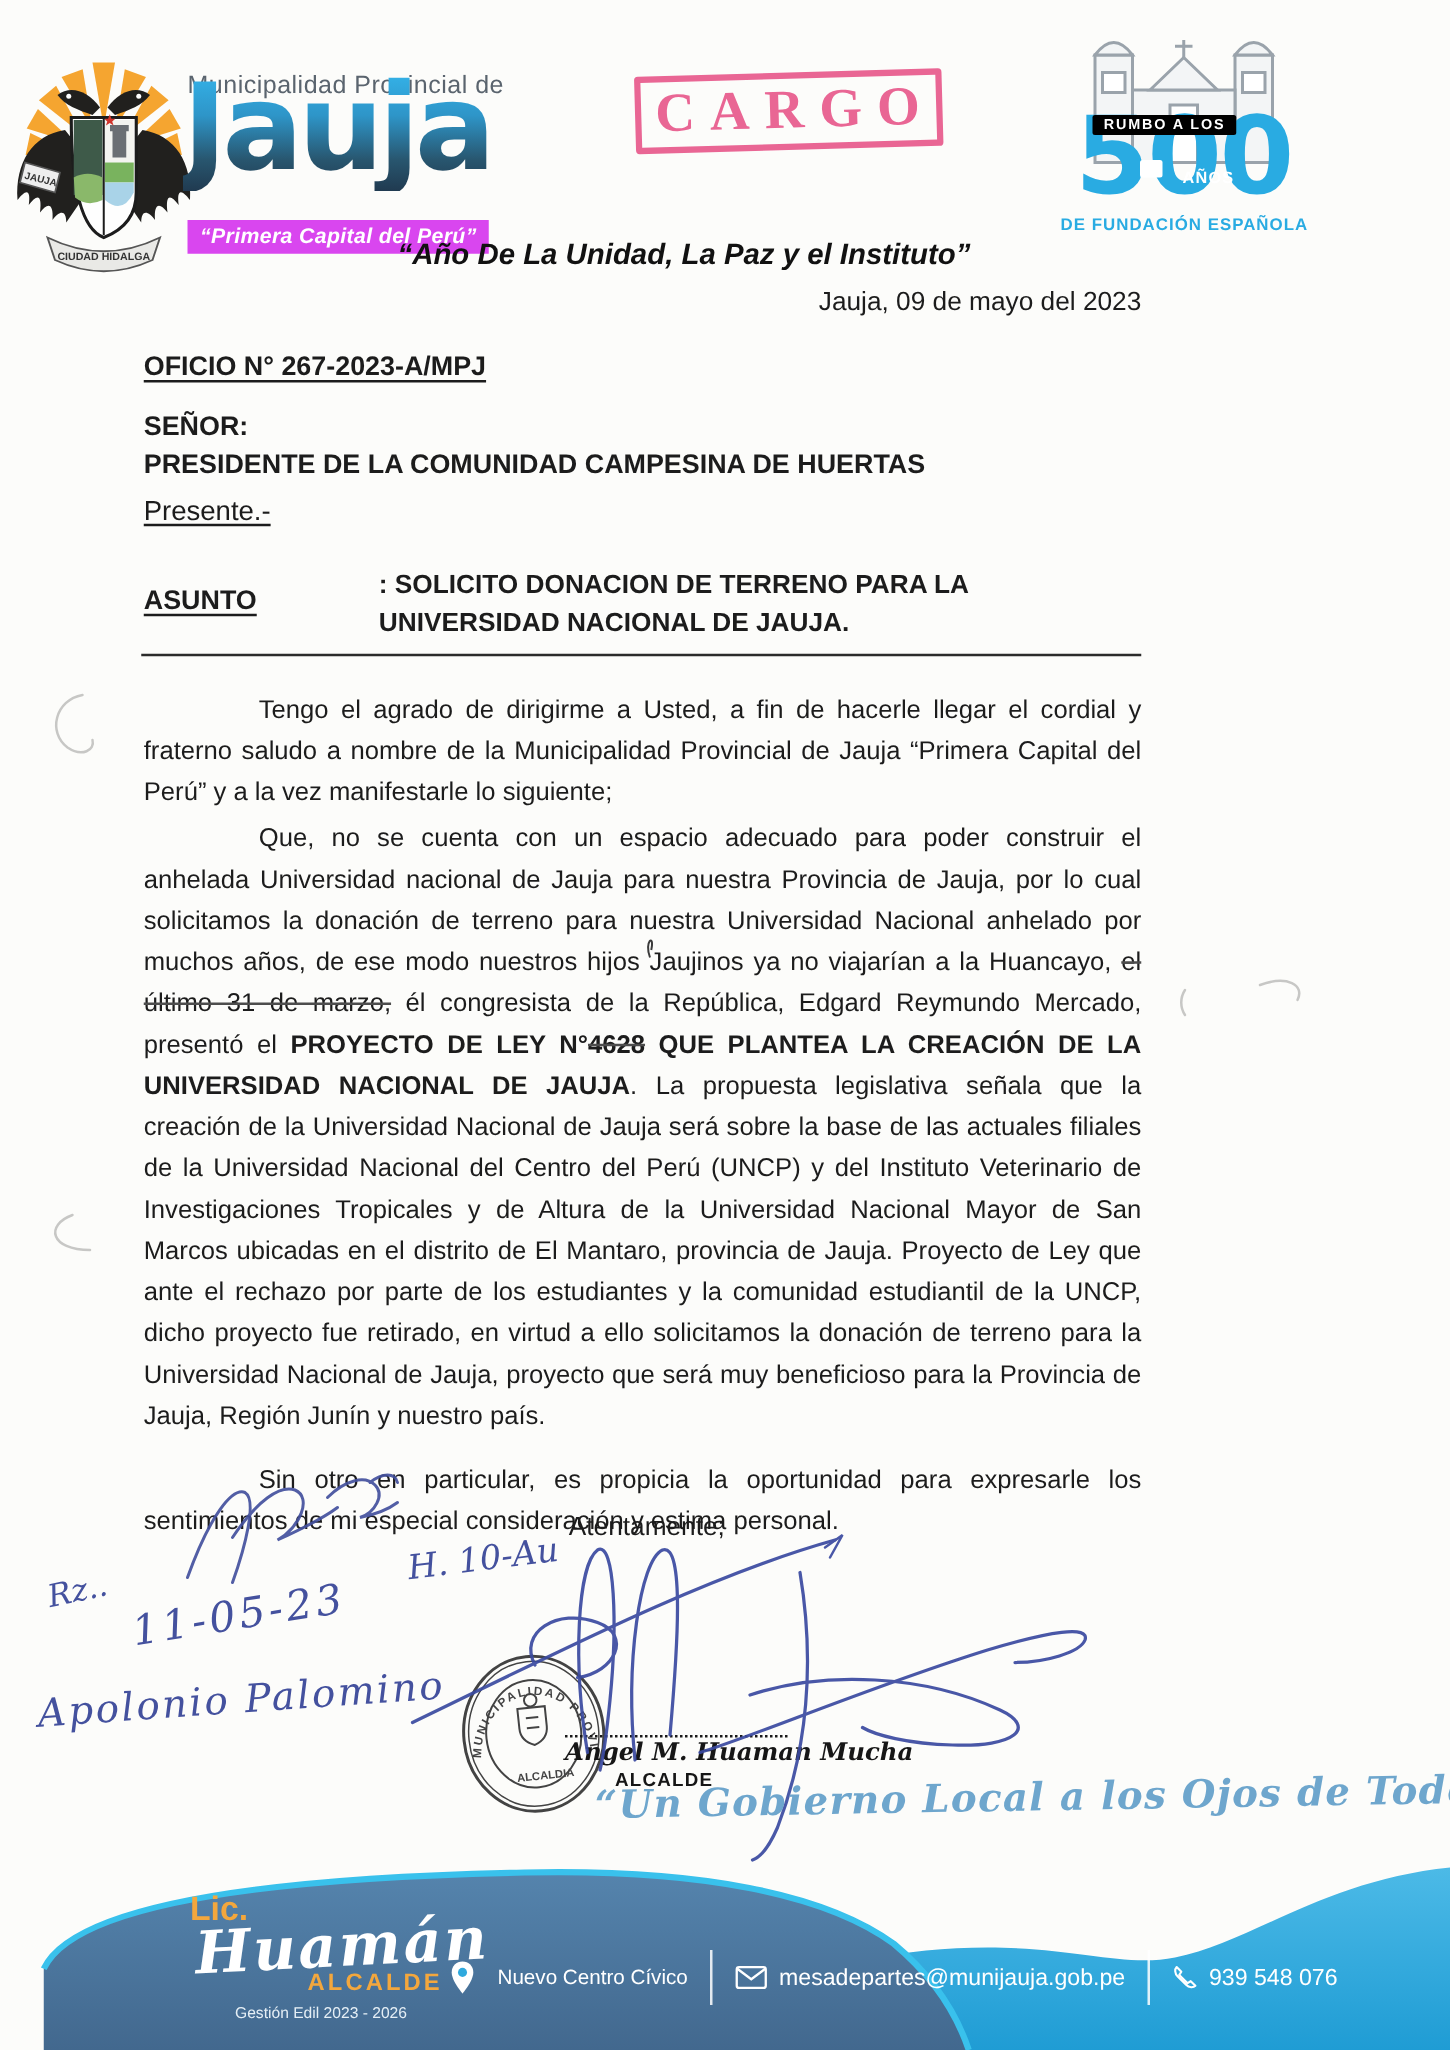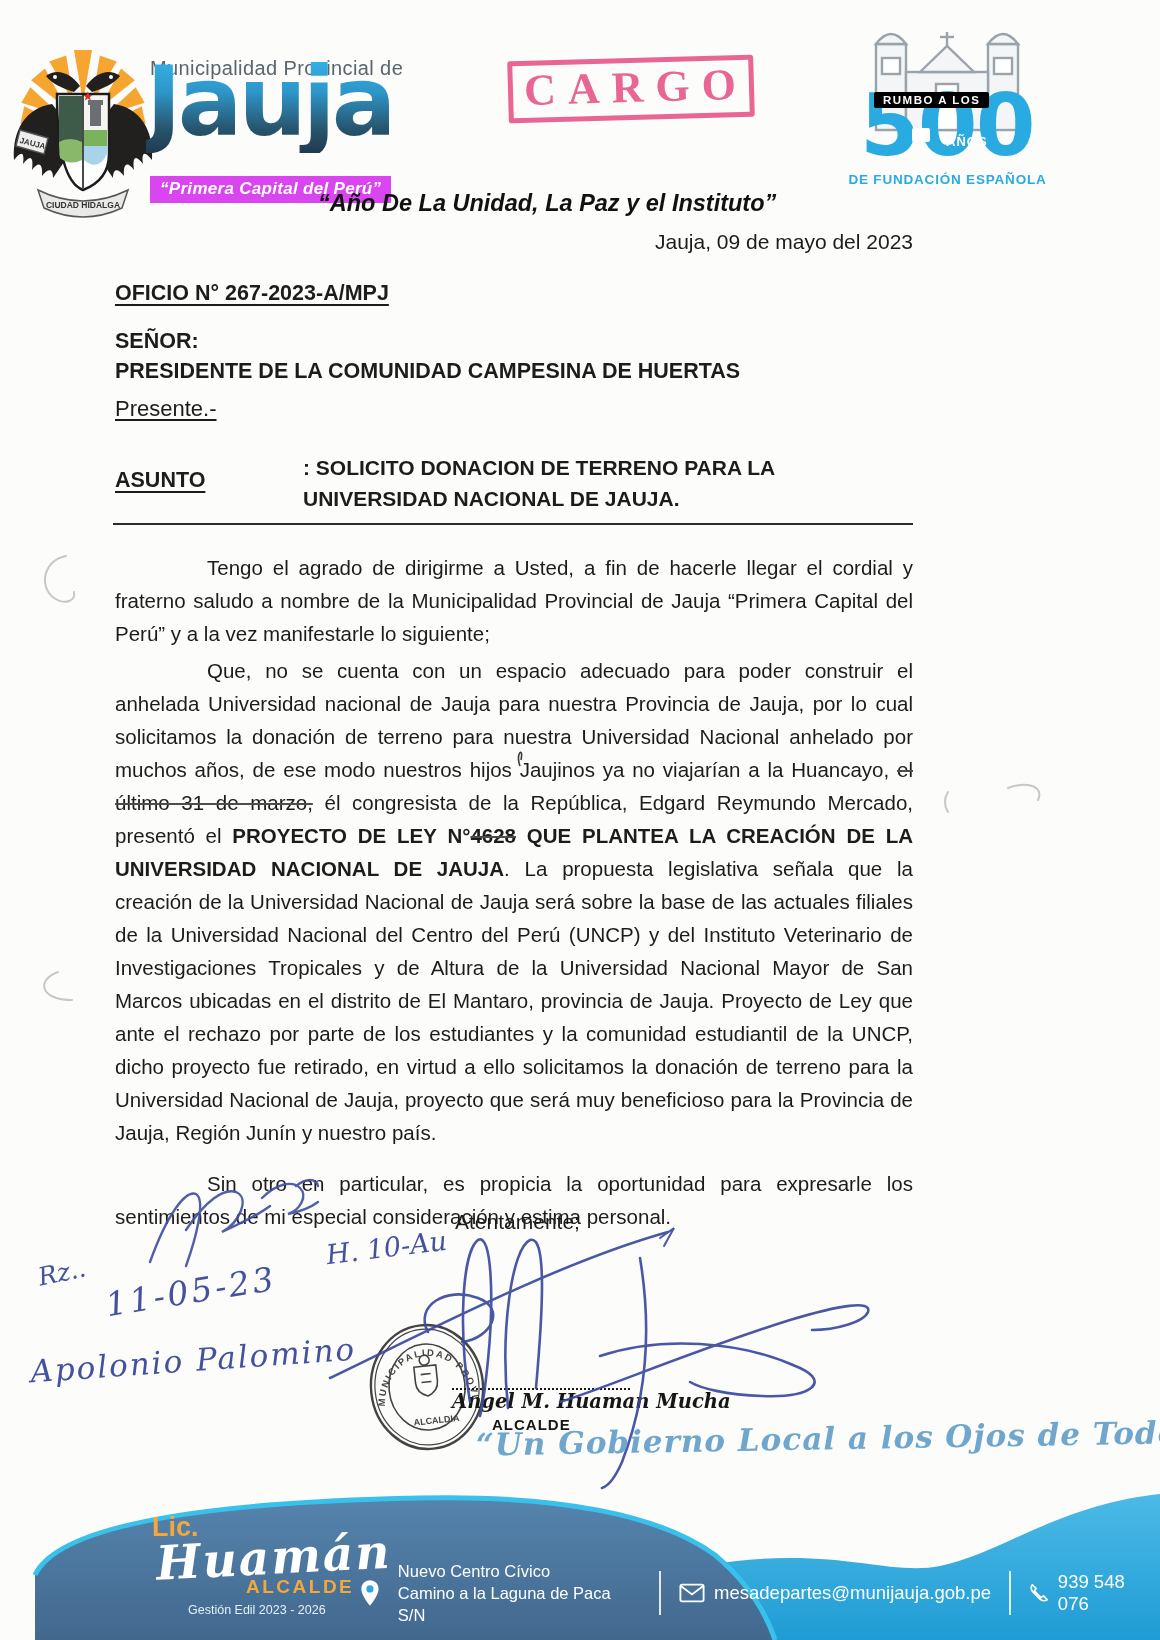--- a/index.html
+++ b/index.html
@@ -279,21 +279,20 @@
     <div class="term">Gestión Edil 2023 - 2026</div>
   </div>
 
   <div class="abs contact">
     <svg width="20" height="28" viewBox="0 0 22 30">
       <path d="M11 1 C5.5 1 1.5 5 1.5 10.5 C1.5 18 11 29 11 29 C11 29 20.5 18 20.5 10.5 C20.5 5 16.5 1 11 1 Z" fill="#fff"></path>
       <circle cx="11" cy="10.5" r="4" fill="#2fa9dd"></circle>
     </svg>
     <div class="addr">
       <div>Nuevo Centro Cívico</div>
-      <div>Camino a la Laguna de Paca S/N</div>
     </div>
     <div class="sep"></div>
     <div class="mail">
       <svg width="26" height="20" viewBox="0 0 28 21">
         <rect x="1.5" y="1.5" width="25" height="18" rx="2" fill="none" stroke="#fff" stroke-width="2"></rect>
         <path d="M2 3 L14 12 L26 3" fill="none" stroke="#fff" stroke-width="2"></path>
       </svg>
       <span>mesadepartes@munijauja.gob.pe</span>
     </div>
     <div class="sep"></div>

